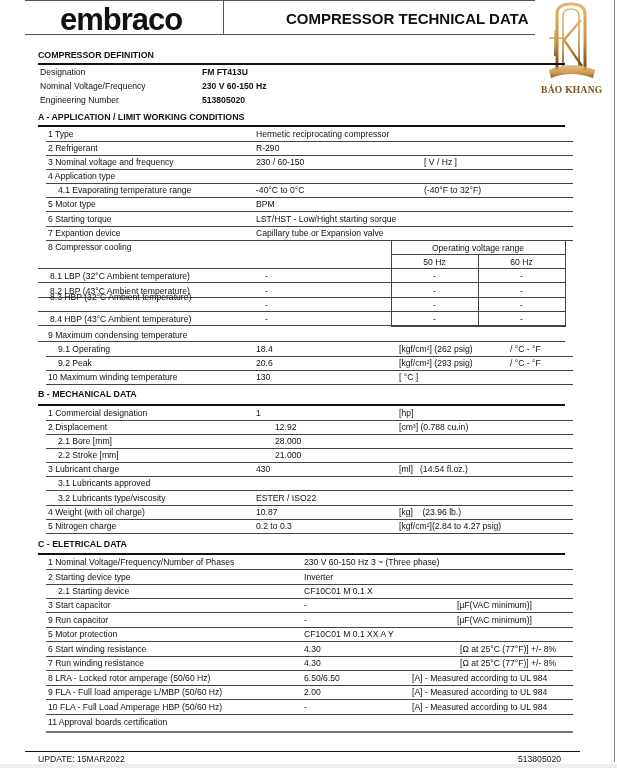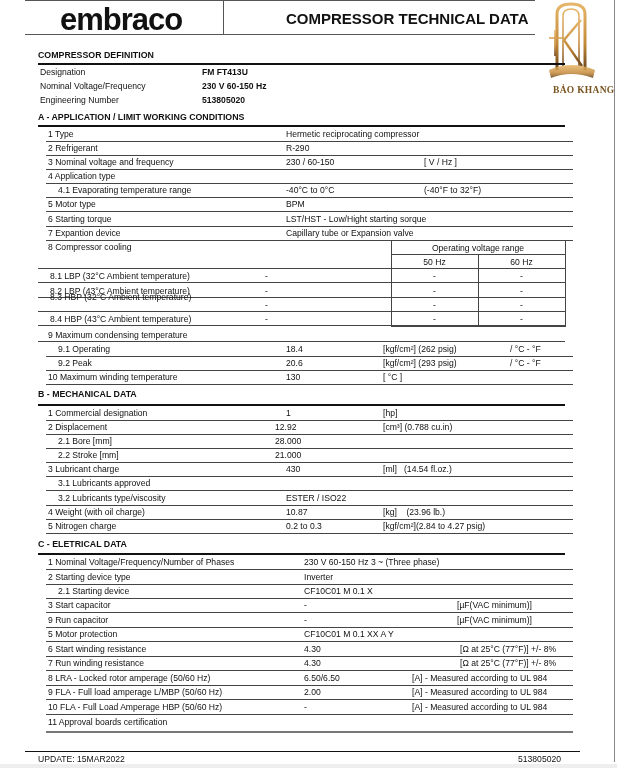--- a/index.html
+++ b/index.html
@@ -3,28 +3,28 @@
 <meta charset="utf-8">
 <style>
   html, body { margin:0; padding:0; }
   body { width:617px; height:768px; background:#ffffff; position:relative; overflow:hidden;
          font-family:"Liberation Sans", sans-serif; color:#111; font-size:8.6px; }
   .abs { position:absolute; }
   .hline { position:absolute; height:0; border-top:1.5px solid #333; }
   .logo-embraco { position:absolute; left:60px; top:2px; font-size:31px; font-weight:bold; letter-spacing:-1px; color:#111; }
   .doc-title { position:absolute; left:286px; top:10px; font-size:15px; font-weight:bold; }
   .brand { position:absolute; left:535px; top:0; width:74px; height:100px; }
-  .brand-name { position:absolute; left:541px; top:85px; font-family:"Liberation Serif", serif; font-size:9.5px; color:#7a5420; font-weight:bold; letter-spacing:0.3px;margin-left:12px; }
+  .brand-name { position:absolute; left:541px; top:85px; font-family:"Liberation Serif", serif; font-size:9.5px; color:#7a5420; font-weight:bold; letter-spacing:0.3px; }
   .sec { position:absolute; left:38px; font-size:8.8px; font-weight:bold; }
   .row { position:absolute; left:38px; width:527px; height:14px; border-bottom:1.3px solid #444;margin-left:8px; }
   .row.nob { border-bottom:none; }
   .row span { position:absolute; top:2px; white-space:nowrap; }
   .c1 { left:2px; } .c1i { left:12px; }
-  .c2 { left:240px; } .c2b { left:229px; }
-  .c3 { left:337px;text-align:right; } .c3e { left:410px; }
+  .c2 { left:210px; } .c2b { left:229px; }
+  .c3 { left:353px;text-align:right; } .c3e { left:410px; }
   .c4 { left:464px; }
   .defs span { position:absolute; white-space:nowrap; font-size:8.6px; }
   .grid { position:absolute; border:1px solid #444; }
   .footer { position:absolute; font-size:8.6px; }
   .bottomgray { position:absolute; left:0; top:764px; width:617px; height:4px; background:#eeeeee; }
 </style>
 </head>
 <body>
 
 <div class="hline" style="left:25px;top:0;width:510px;border-top-width:1.5px;border-color:#555"></div>

